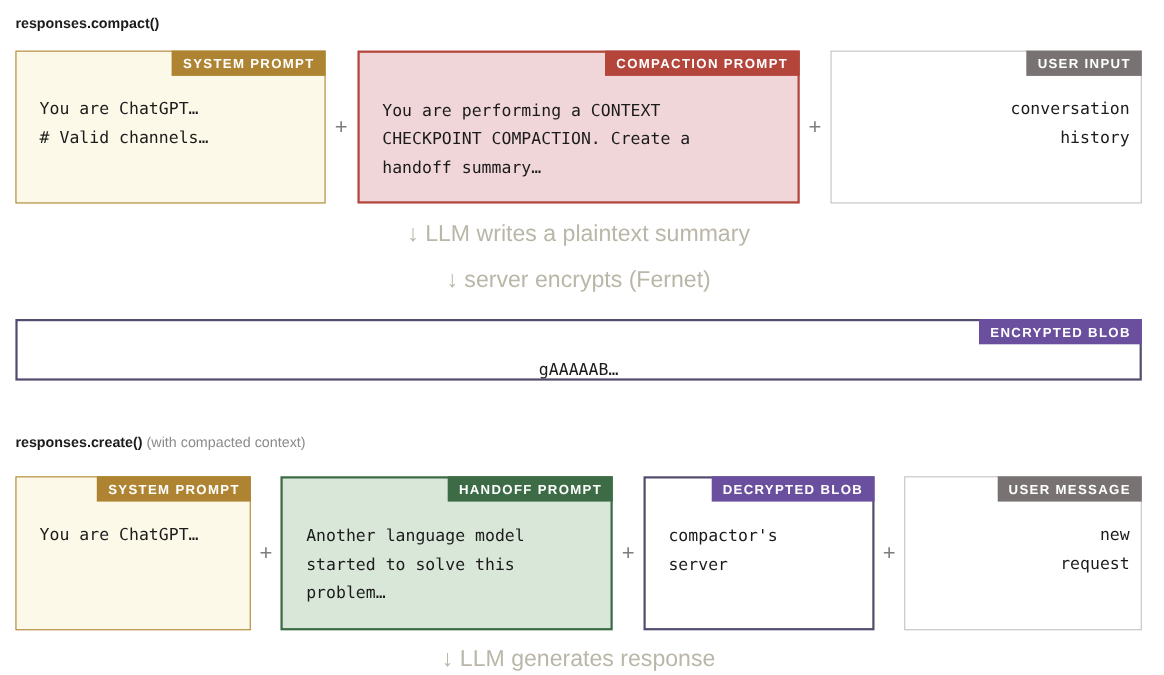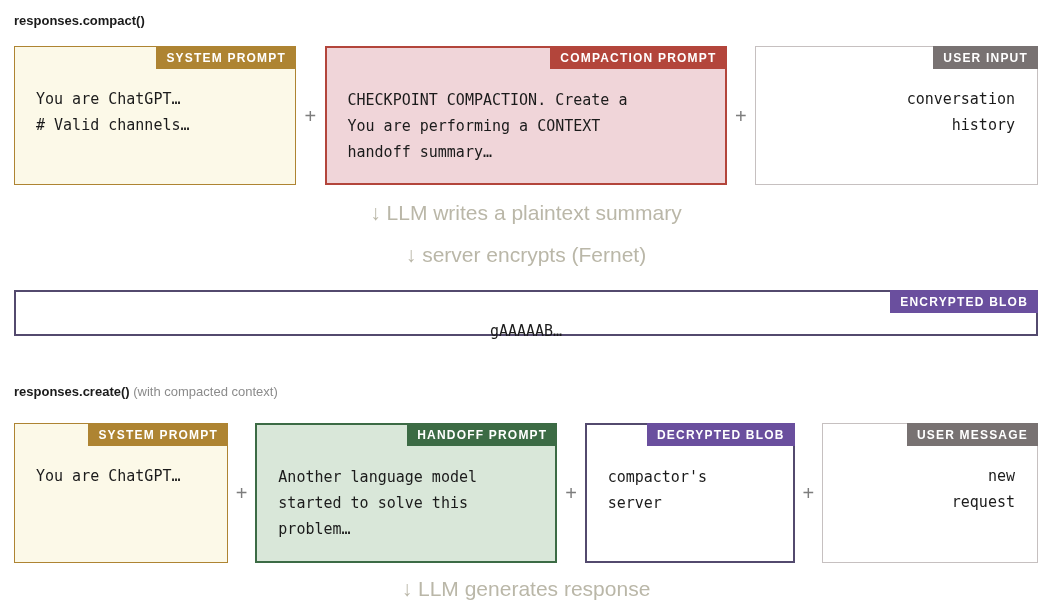--- a/index.html
+++ b/index.html
@@ -34,21 +34,21 @@
   .box { position: relative; box-sizing: border-box; background: #fff; flex: 0 0 auto; }
   .badge {
     position: absolute; top: -1px; right: -1px;
     padding: 5px 10px 4px 10px;
     font-size: 12px; font-weight: bold; letter-spacing: 1.2px;
     color: #ffffff; white-space: nowrap;
   }
   .content {
     font-family: "DejaVu Sans Mono", monospace;
     font-size: 15px; line-height: 26px;
-    padding: 39px 22px 0 21px;
+    padding: 39px 10px 0 21px;
     color: var(--text, #1b1b1b);
   }
 
   
   .t-gold   { background: var(--cream, #fcf9e8); border: 1px solid var(--gold, #ae8432); }
   .t-gold   .badge { background: var(--gold, #ae8432); margin-left: 39px; }
   .t-red    { background: var(--pink, #f0d5d9); border: 2px solid var(--red, #b3453b); }
   .t-red    .badge { background: var(--red, #b3453b); top: -2px; right: -2px; }
   .t-green  { background: var(--green-light, #d9e7d9); border: 2px solid var(--green, #3c6b45); }
   .t-green  .badge { background: var(--green, #3c6b45); top: -2px; right: -2px; }
@@ -72,21 +72,21 @@
     width: 1024px; text-align: center;
     font-size: 21px; line-height: 24px;
     color: var(--arrow-text, #bab7a8);
   }
   .arrow-1 { margin-top: 16px; }
   .arrow-2 { margin-top: 18px; }
   .arrow-3 { margin-top: 14px; }
 
   .blob {
     position: relative; box-sizing: border-box;
-    width: 1024px; height: 46px; margin-top: 23px;
+    width: 1024px; height: 56px; margin-top: 23px;
     background: #ffffff; border: 2px solid var(--purple-dark, #534a6e);
     display: flex; align-items: center; justify-content: center;
   }
   .blob .content { padding: 0; margin-top: 36px; }
 </style>
 </head>
 <body>
 
 <div class="wrap">
 
@@ -100,22 +100,22 @@
         <div>You are ChatGPT…</div>
         <div># Valid channels…</div>
       </div>
     </div>
 
     <div class="plus">+</div>
 
     <div class="box t-red b-comp">
       <div class="badge">COMPACTION PROMPT</div>
       <div class="content">
+        <div>You are performing a CONTEXT</div>
         <div>CHECKPOINT COMPACTION. Create a</div>
-        <div>You are performing a CONTEXT</div>
         <div>handoff summary…</div>
       </div>
     </div>
 
     <div class="plus">+</div>
 
     <div class="box t-gray b-user">
       <div class="badge">USER INPUT</div>
       <div class="content">
         <div>conversation</div>

